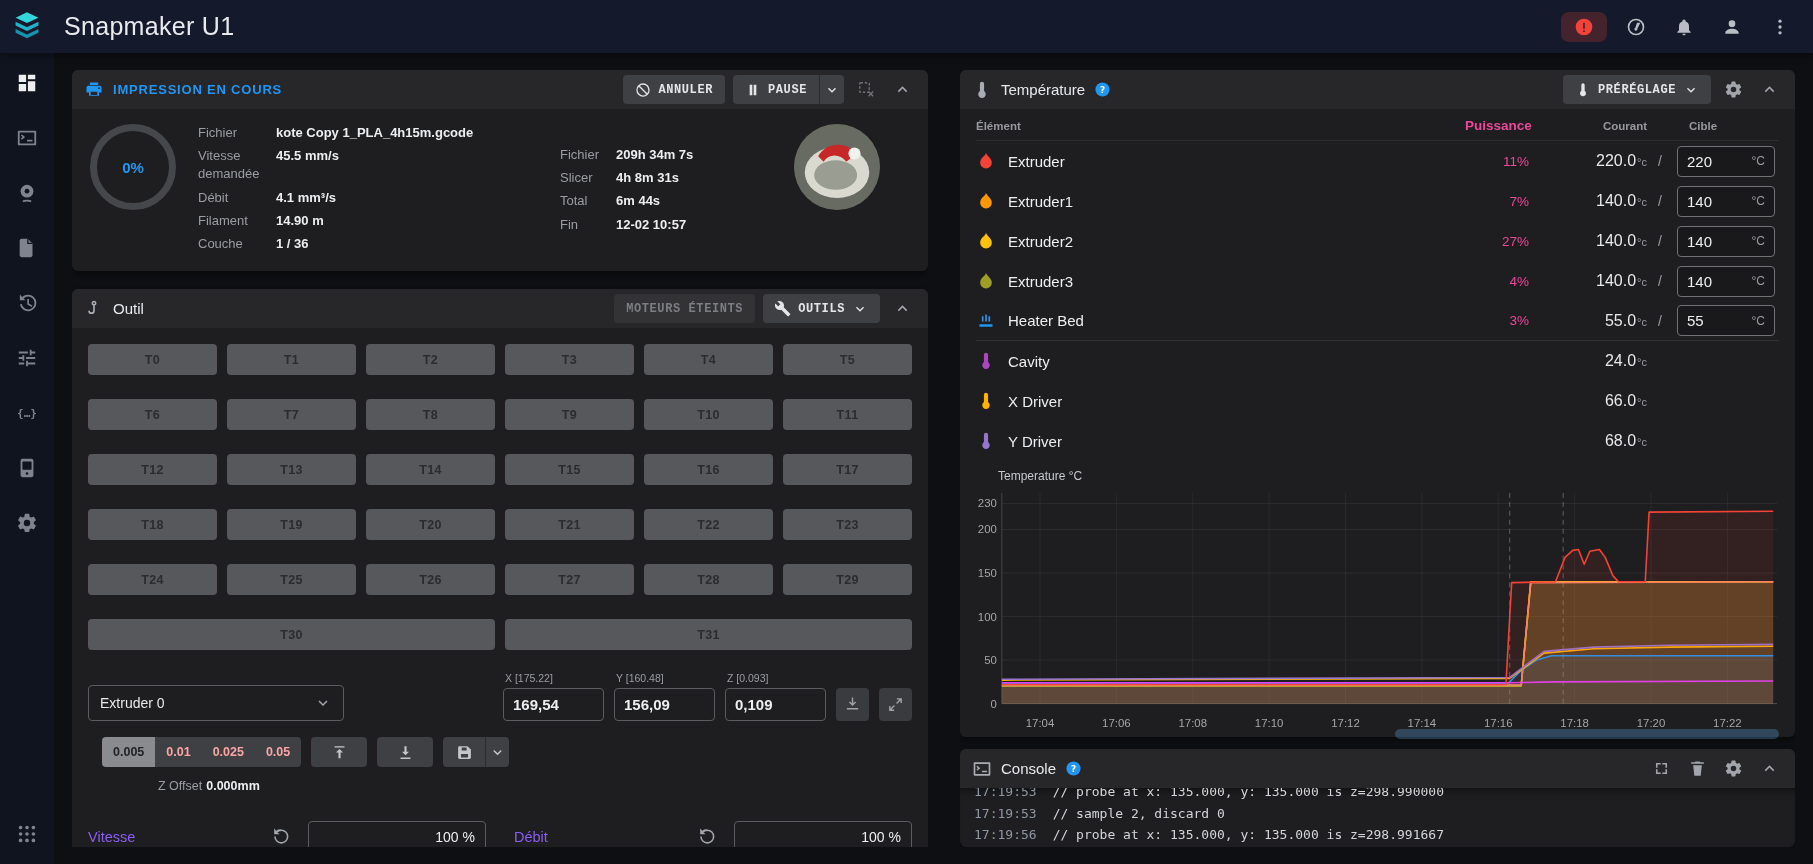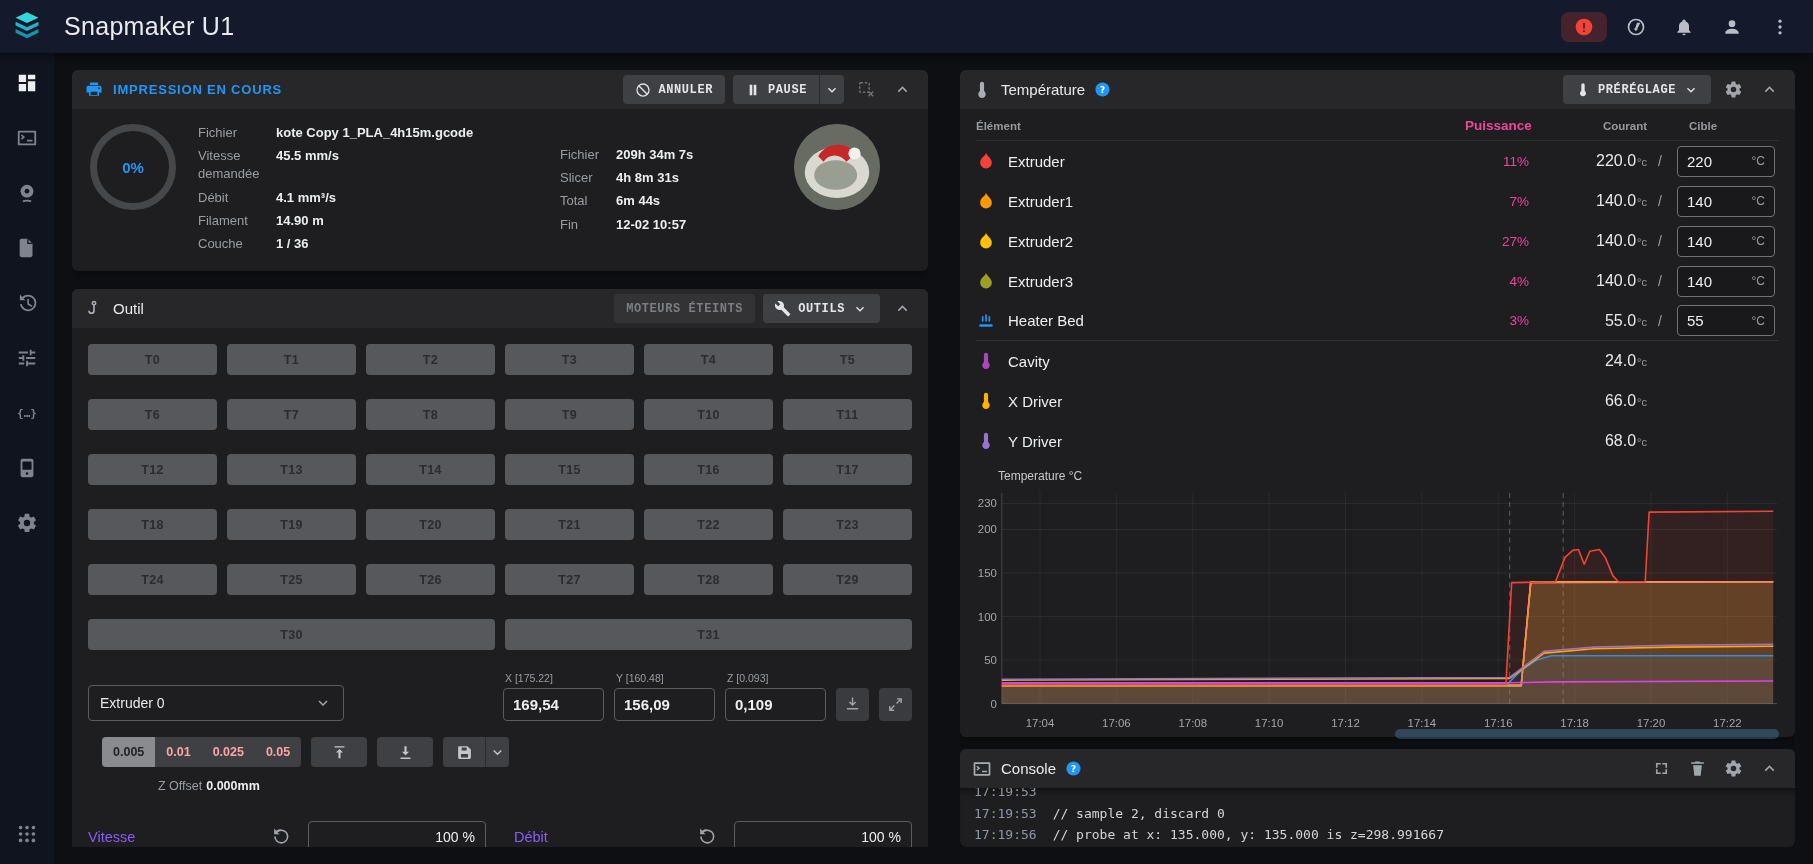--- a/index.html
+++ b/index.html
@@ -828,20 +828,21 @@
                     <svg viewBox="0 0 24 24" fill="currentColor" aria-hidden="true">
                       <path d="M7.4 15.4 12 10.8l4.6 4.6L18 14l-6-6-6 6z"></path>
                     </svg>
                   </span>
               </button>
             </div>
           </div>
           <div class="console-body">
               <div class="cline">
                 <span class="ctime">17:19:53</span>
+                <span class="cmsg">// probe at x: 135.000, y: 135.000 is z=298.990000</span>
               </div>
               <div class="cline">
                 <span class="ctime">17:19:53</span>
                 <span class="cmsg">// sample 2, discard 0</span>
               </div>
               <div class="cline">
                 <span class="ctime">17:19:56</span>
                 <span class="cmsg">// probe at x: 135.000, y: 135.000 is z=298.991667</span>
               </div>
             </div>

